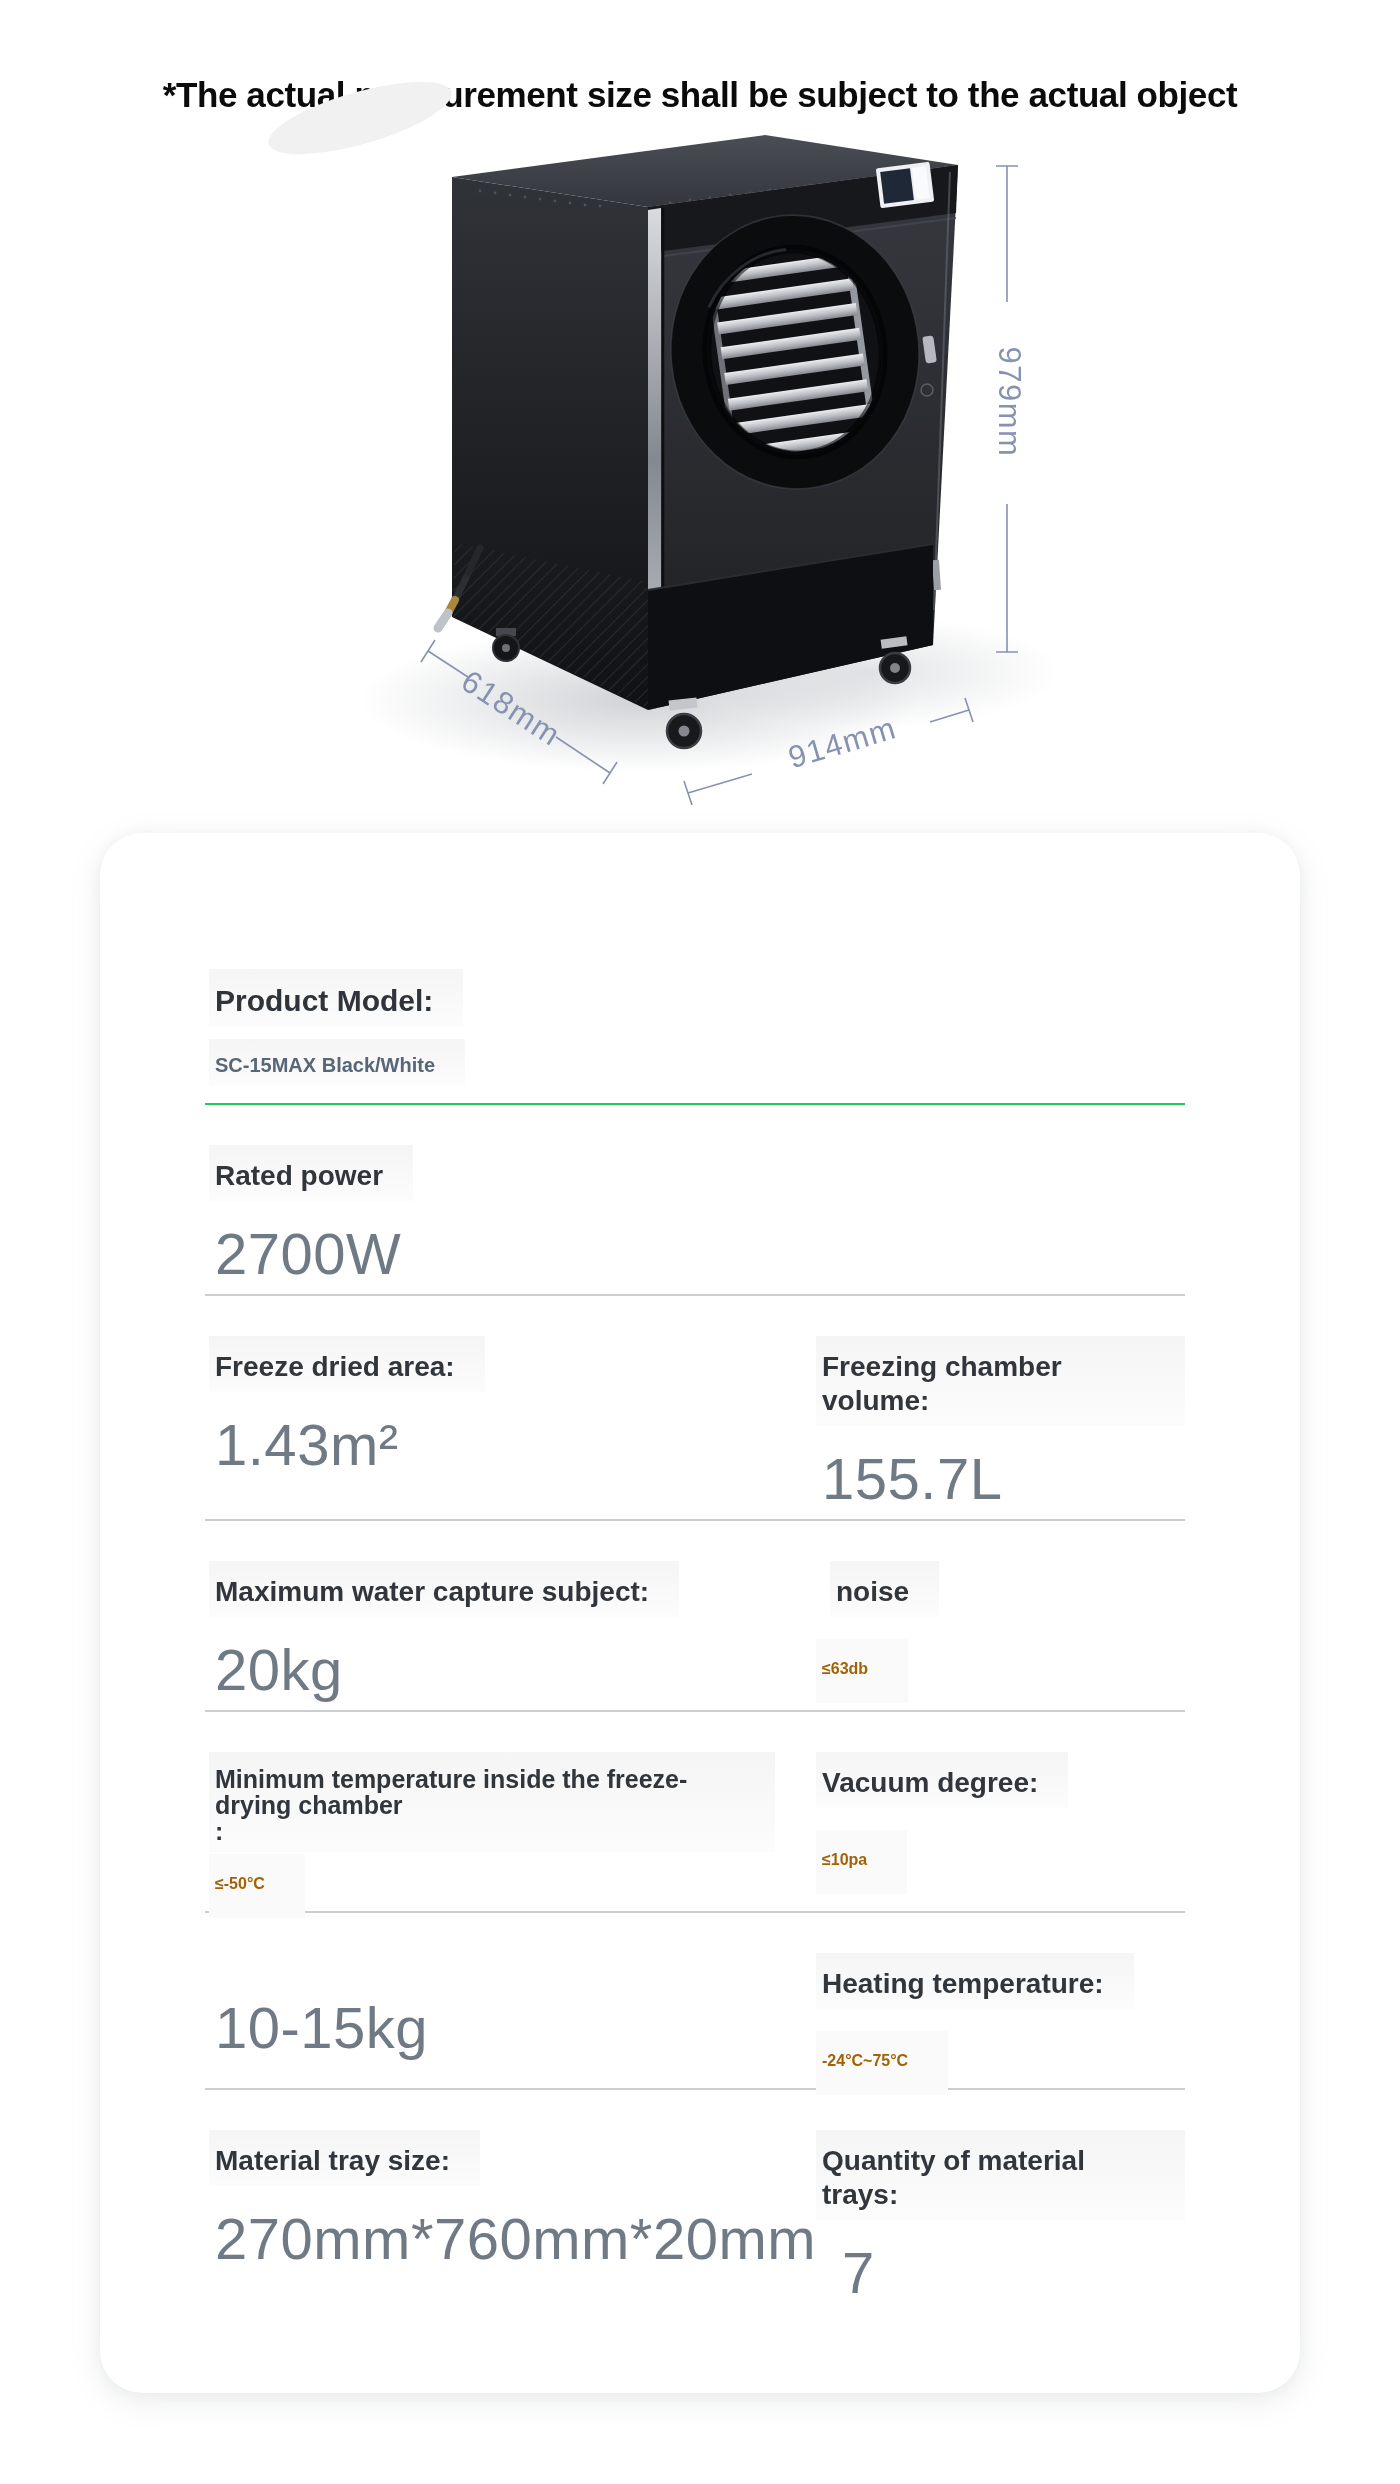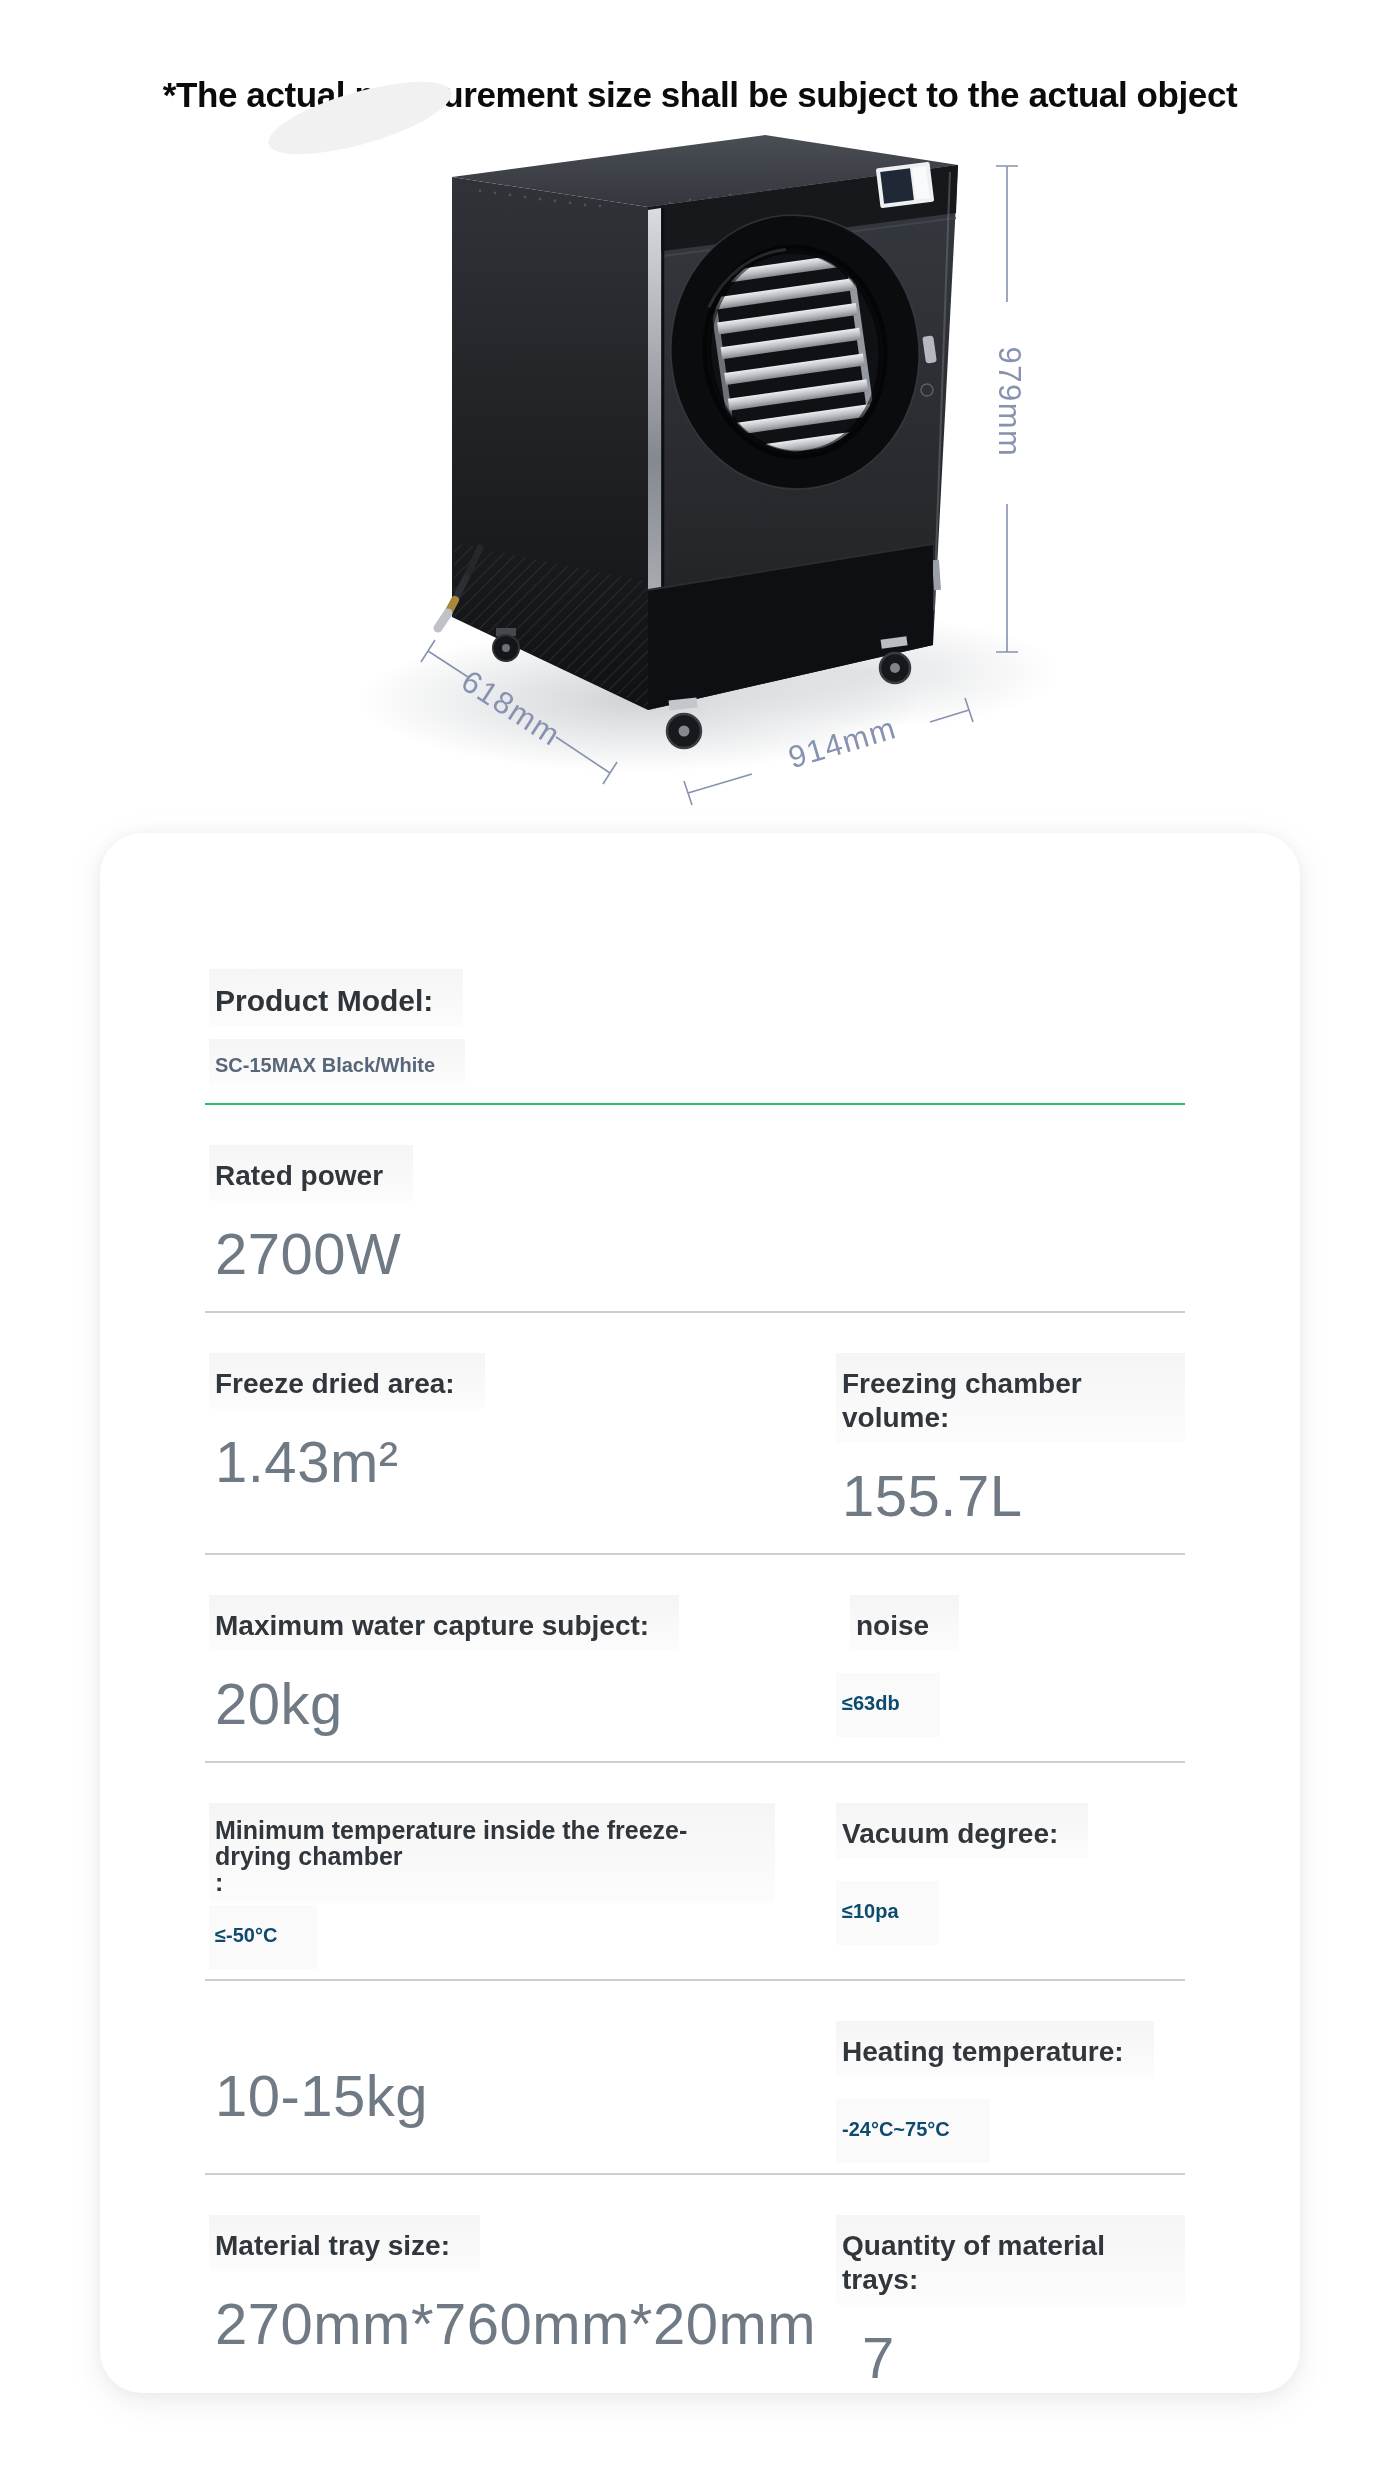--- a/index.html
+++ b/index.html
@@ -16,30 +16,30 @@
     border-radius:42px;box-shadow:0 8px 30px rgba(130,136,143,0.16),0 0 12px rgba(130,136,143,0.07);
     overflow:hidden;}
   .model-block{margin:0 115px 0 105px;padding:150px 0 26px 10px;border-bottom:2px solid #22c55e;}
   .model-label{font-size:30px;line-height:36px;font-weight:700;color:#2e343a;}
   .model-value{margin-top:34px;font-size:20px;line-height:24px;font-weight:700;color:#58667a;}
   .patch{display:inline-block;background:linear-gradient(180deg,#f5f5f5,#fcfcfc);
     padding:14px 30px 8px 6px;margin:-14px 0 -8px -6px;}
   .patch-lite{display:inline-block;background:#fafafa;
     padding:18px 40px 22px 6px;margin:-18px 0 -22px -6px;}
 
-  .spec-row{margin:0 115px 0 105px;padding:54px 0 32px 10px;border-bottom:2px solid #cbcdcf;
-    display:grid;grid-template-columns:607px 1fr;gap:20px;}
+  .spec-row{margin:0 115px 0 105px;padding:54px 0 15px 10px;border-bottom:2px solid #cbcdcf;
+    display:grid;grid-template-columns:607px 1fr;}
   .spec-row.last{border-bottom:none;}
   .cell{min-height:10px;}
   .lbl{font-size:28px;line-height:34px;font-weight:700;color:#30363c;}
   .lbl-sm{font-size:25px;line-height:26px;white-space:pre-line;max-width:560px;}
   .lbl-indent{margin-left:14px;}
   .val{color:#6e7983;}
   .val-lg{margin-top:36px;font-size:58px;line-height:50px;font-weight:400;letter-spacing:0.5px;color:#6f7a84;}
-  .val-sm{margin-top:48px;font-size:20px;line-height:24px;font-weight:700;color:#0c4a6e;}
+  .val-sm{margin-top:48px;font-size:16px;line-height:24px;font-weight:700;color:#a16207;}
   .val-after-2line{margin-top:28px;}
   .val-indent-7{margin-left:20px;}
 </style>
 </head>
 <body>
 
 <div id="viewport">
 
   <h1 class="page-title">*The actual measurement size shall be subject to the actual object</h1>
 

